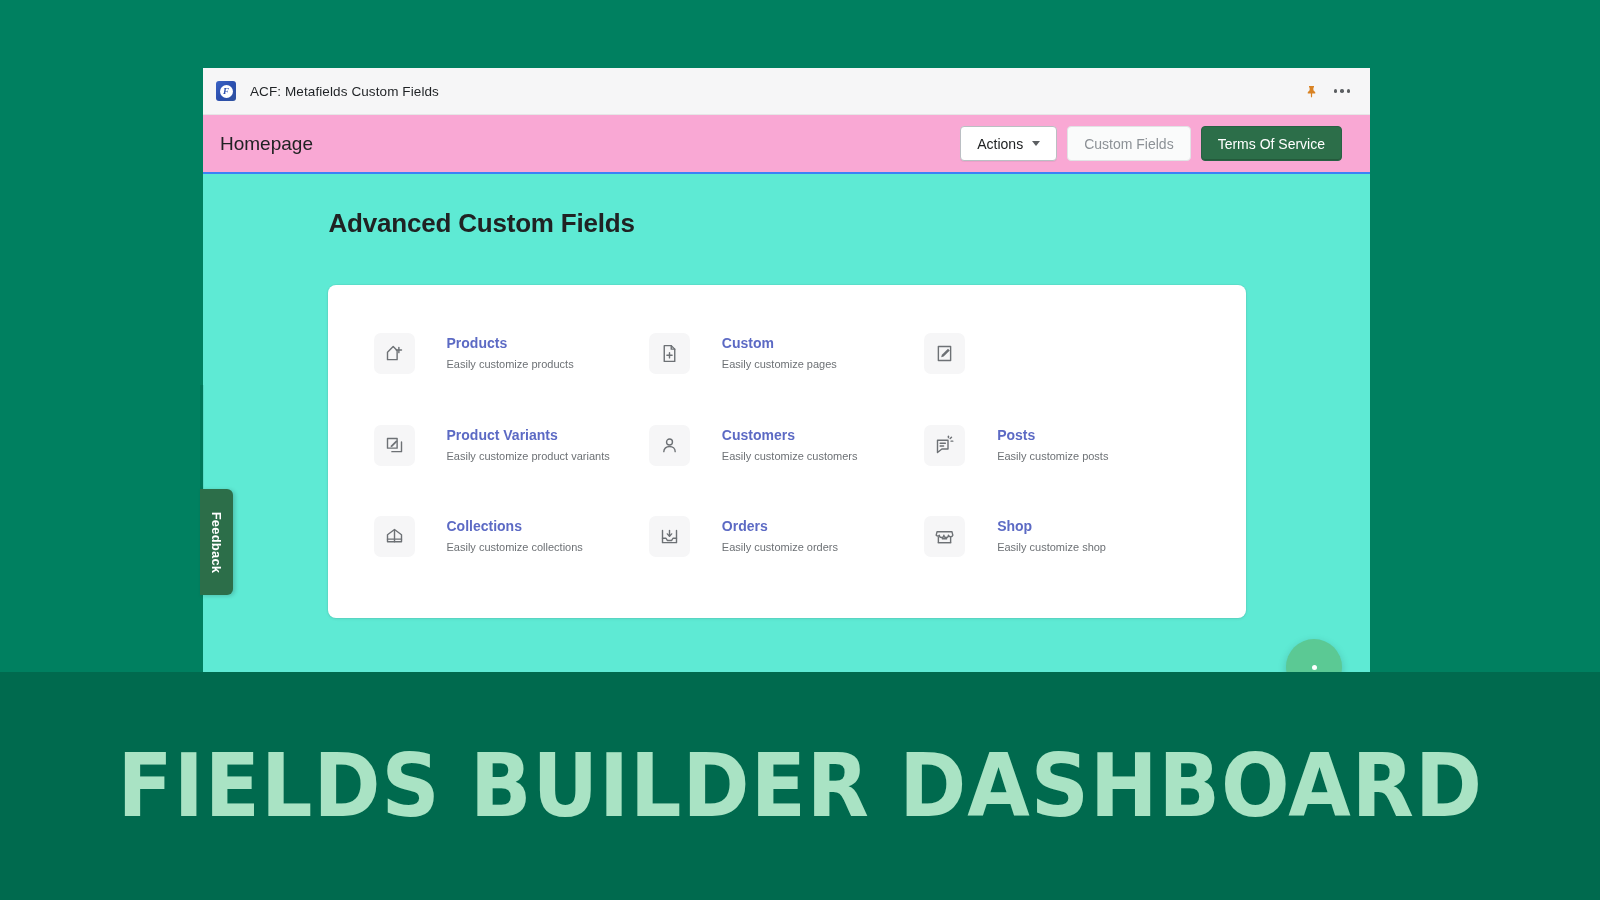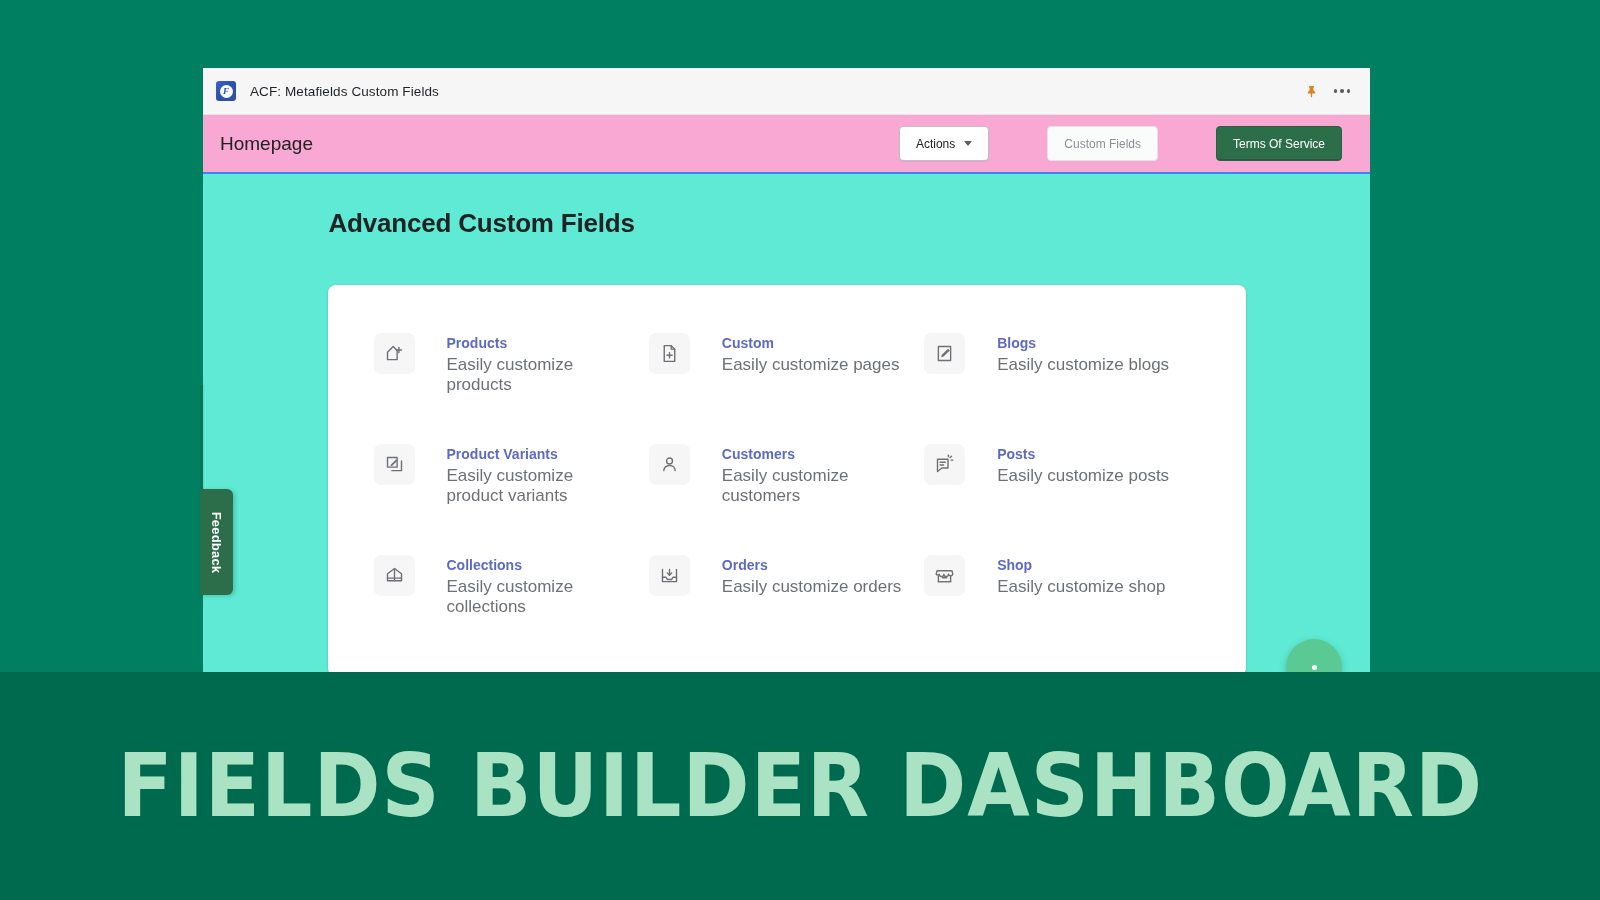--- a/index.html
+++ b/index.html
@@ -109,28 +109,27 @@
   .header-spacer { flex: 1 1 auto; }
   .header-actions {
     display: flex;
     align-items: center;
     gap: 10px;
   }
 
   .btn {
     height: 35px;
     border-radius: 4px;
-    font-size: 12px;
+    font-size: 14px;
     display: inline-flex;
     align-items: center;
     justify-content: center;
     padding: 0 16px;
     cursor: pointer;
     white-space: nowrap;
-    margin-left: 48px;
   }
   .btn-default {
     background: #ffffff;
     border: 1px solid #babfc3;
     color: #202223;
     font-weight: 500;
     box-shadow: 0 1px 0 rgba(0,0,0,.05);
     gap: 9px;
   }
   .btn-caret {
@@ -210,21 +209,21 @@
   .item-icon svg { display: block; }
   .item-text { padding-top: 1px; max-width: 180px; }
   .item-title {
     font-size: 14px;
     font-weight: bold;
     color: #5c6ac4;
     line-height: 20px;
     margin-bottom: 2px;
   }
   .item-desc {
-    font-size: 17px;
+    font-size: 11px;
     color: #6d7175;
     line-height: 19.5px;
   }
 
   
   .fab {
     position: absolute;
     right: 28px;
     bottom: -22px;
     width: 56px;
@@ -380,24 +379,20 @@
             </div>
           </div>
 
           <div class="grid-item">
             <div class="item-icon">
               <svg width="21" height="21" viewBox="0 0 24 24" fill="none" stroke="#6d7175" stroke-width="1.6" stroke-linecap="round" stroke-linejoin="round">
                 <path d="M5 4h14v16H5z"></path>
                 <path d="M16 6.5 L9 13.5 L8.2 16.3 L11 15.5 L18 8.5 Z" fill="#6d7175" stroke="none"></path>
               </svg>
             </div>
-            <div class="item-text">
-              <div class="item-title">Blogs</div>
-              <div class="item-desc">Easily customize blogs</div>
-            </div>
           </div>
 
           <div class="grid-item">
             <div class="item-icon">
               <svg width="21" height="21" viewBox="0 0 24 24" fill="none" stroke="#6d7175" stroke-width="1.6" stroke-linecap="round" stroke-linejoin="round">
                 <path d="M4 4h11v11H4z"></path>
                 <path d="M9 19h11V8"></path>
                 <path d="M14 6 L8 12 L7.4 14 L9.4 13.4 L15.4 7.4 Z" fill="#6d7175" stroke="none"></path>
               </svg>
             </div>

